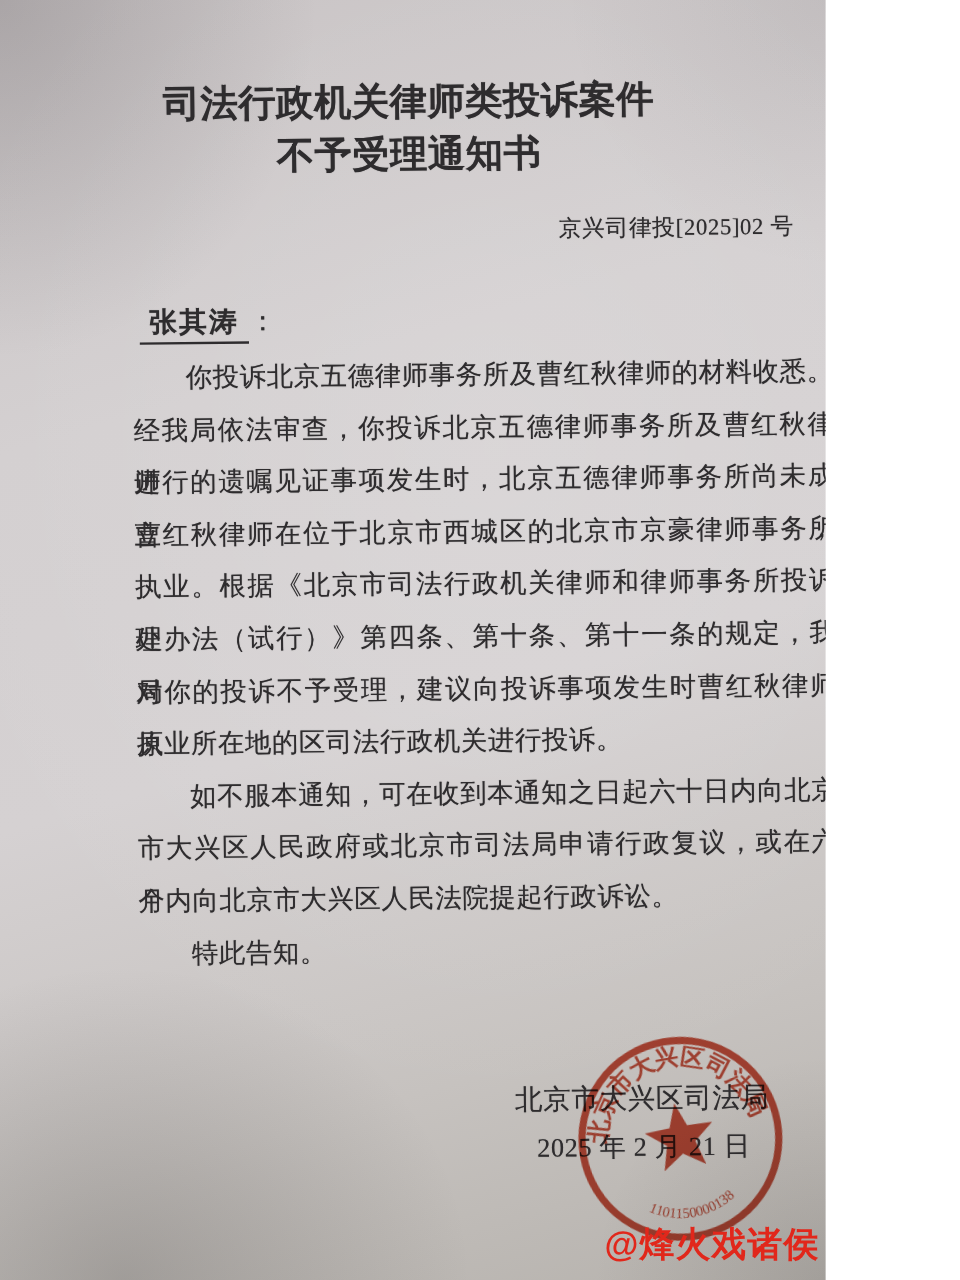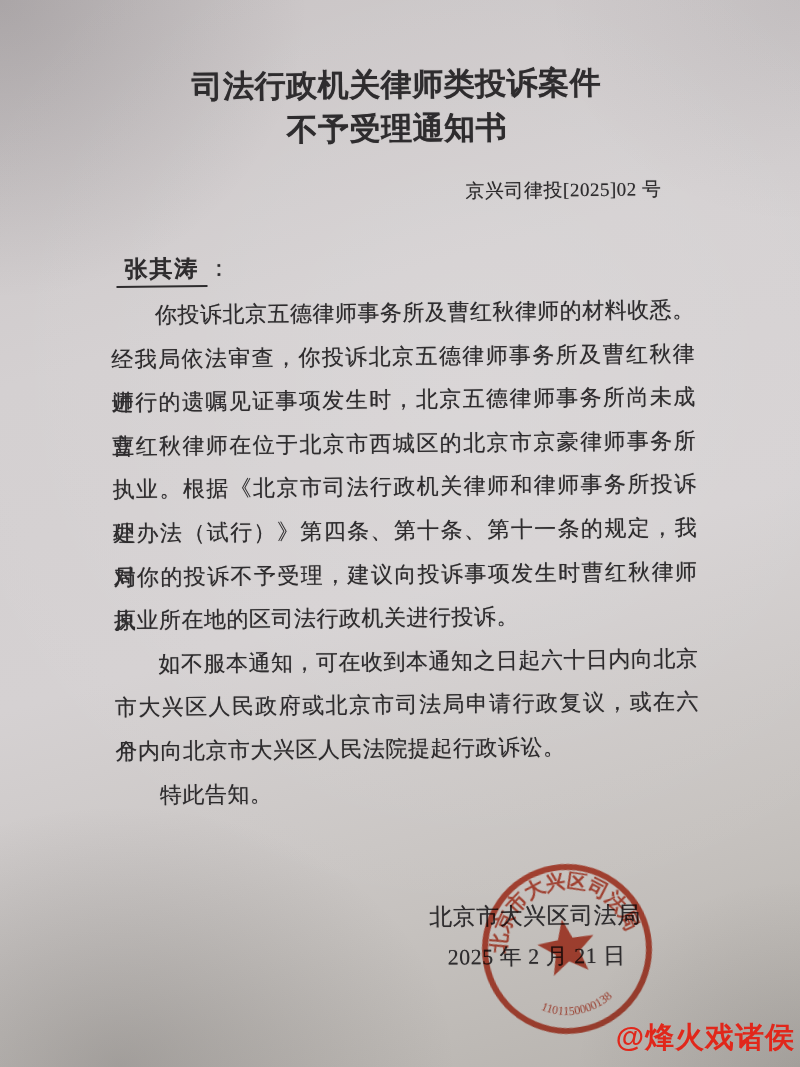--- a/index.html
+++ b/index.html
@@ -1,18 +1,18 @@
 <!DOCTYPE html>
 <html style="--paper: #d0cccd; --ink: #2e2c2e; --seal_red: #c8402a; --watermark_red: #e1271b;"><head>
 <meta charset="utf-8">
 <style>
   html,body{margin:0;padding:0;}
   .page{
     position:relative;
-    width:800px;height:1067px;
+    width:688px;height:1067px;
     overflow:hidden;
     font-family:"Liberation Serif","DejaVu Serif",serif;
     background:
       radial-gradient(55% 40% at 0% 0%, rgba(55,50,54,.20), rgba(0,0,0,0) 70%),
       radial-gradient(45% 30% at 100% 0%, rgba(55,50,54,.08), rgba(0,0,0,0) 70%),
       radial-gradient(60% 35% at 15% 100%, rgba(45,42,40,.22), rgba(0,0,0,0) 70%),
       radial-gradient(40% 25% at 100% 100%, rgba(45,42,40,.14), rgba(0,0,0,0) 70%),
       radial-gradient(110% 80% at 60% 35%, rgba(255,255,255,.14), rgba(0,0,0,0) 65%),
       linear-gradient(164deg, #c7c2c3 0%, #d3cfd0 30%, #d5d1d2 55%, #c6c2bf 80%, #b6b2ad 100%);
   }

